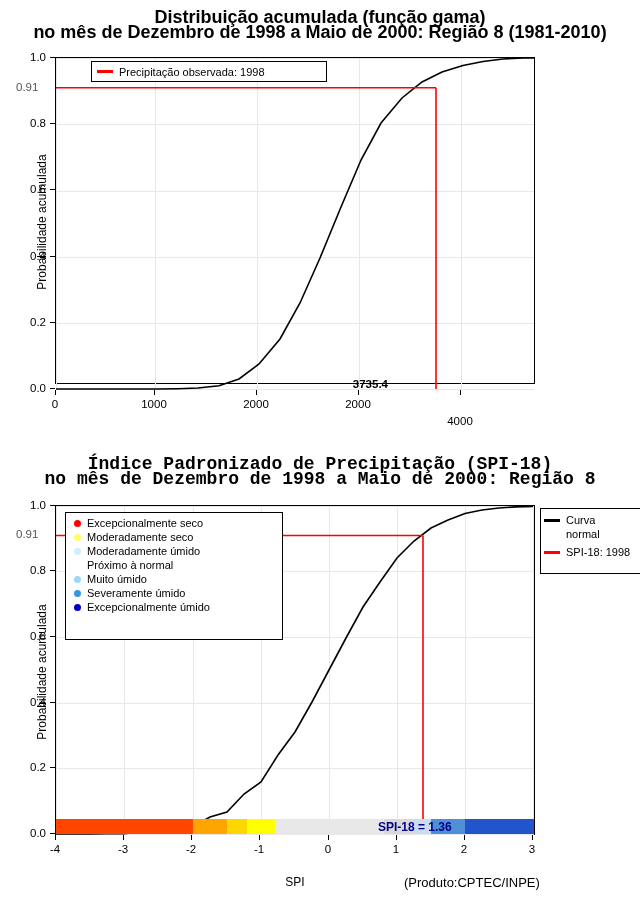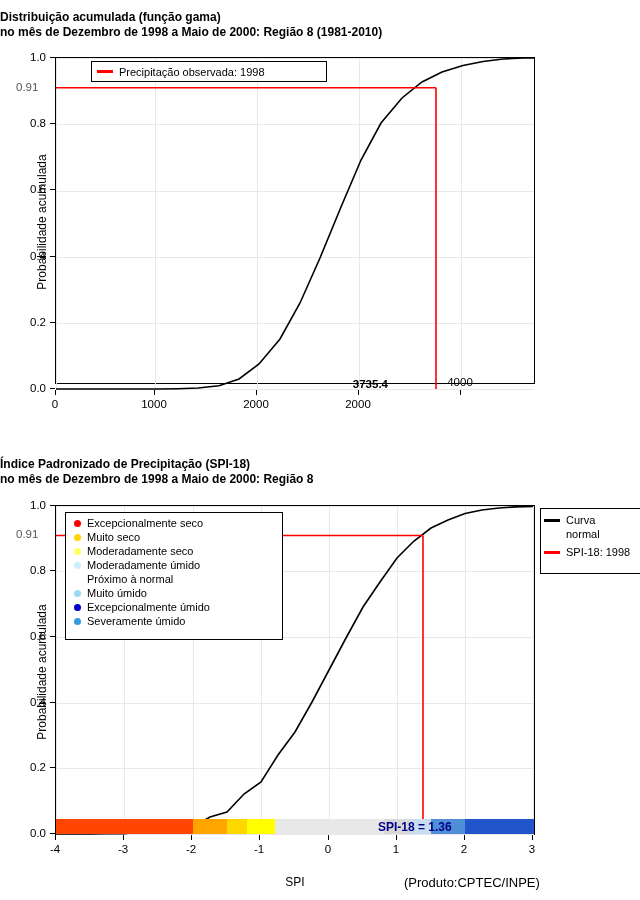--- a/index.html
+++ b/index.html
@@ -9,23 +9,23 @@
     font-family:"Liberation Sans", sans-serif;
     color:#000;
     position:relative;
     overflow:hidden;
   }
   .panel{position:absolute;left:0;width:640px;}
   #panel-top{top:0;height:450px;}
   #panel-bottom{top:450px;height:450px;}
 
   .title{
-    text-align:left;
+    text-align:center;
     font-weight:bold;
-    font-size:12px;
+    font-size:18px;
     line-height:15px;
   }
   .title-line{display:block;}
 
   .plot-frame{
     position:absolute;
     border:1px solid #000;
     box-sizing:border-box;
     background:#ffffff;
   }
@@ -156,30 +156,30 @@
   <div class="tickmark" style="left:55px;top:390px;width:1px;height:5px;"></div>
   <div class="tickmark" style="left:154px;top:390px;width:1px;height:5px;"></div>
   <div class="tickmark" style="left:256px;top:390px;width:1px;height:5px;"></div>
   <div class="tickmark" style="left:358px;top:390px;width:1px;height:5px;"></div>
   <div class="tickmark" style="left:460px;top:390px;width:1px;height:5px;"></div>
 
   <div class="tick-label tick-x" style="left:35px;top:398px;width:40px;">0</div>
   <div class="tick-label tick-x" style="left:134px;top:398px;width:40px;">1000</div>
   <div class="tick-label tick-x" style="left:236px;top:398px;width:40px;">2000</div>
   <div class="tick-label tick-x" style="left:338px;top:398px;width:40px;">2000</div>
-  <div class="tick-label tick-x" style="left:440px;top:376px;width:40px;">4000</div>
+  <div class="tick-label tick-x" style="left:440px;top:415px;width:40px;">4000</div>
 
   <div class="callout" style="left:388px;top:378px;transform:translateX(-100%);">3735.4</div>
 
   <div class="axis-label ylabel" style="left:-88px;top:215px;width:260px;">Probabilidade acumulada</div>
 </div>
 
 <div class="panel" id="panel-bottom">
 
-  <div class="title" style="left:0;top:7px;position:absolute;width:640px;">
+  <div class="title" style="left:0;top:7px;position:absolute;width:640px;font-family:Liberation Mono, monospace;">
     <span class="title-line">Índice Padronizado de Precipitação (SPI-18)</span>
     <span class="title-line">no mês de Dezembro de 1998 a Maio de 2000: Região 8</span>
   </div>
 
   <div class="plot-frame" id="bottom-frame" style="left:55px;top:55px;width:480px;height:330px;">
 
     <div class="gridline" style="left:0;top:0px;width:478px;height:1px;"></div>
     <div class="gridline" style="left:0;top:65px;width:478px;height:1px;"></div>
     <div class="gridline" style="left:0;top:131px;width:478px;height:1px;"></div>
     <div class="gridline" style="left:0;top:197px;width:478px;height:1px;"></div>
@@ -200,46 +200,42 @@
       <line x1="0" y1="29.5" x2="367" y2="29.5" stroke="#FF0000" stroke-width="1.6"></line>
       <line x1="367" y1="29.5" x2="367" y2="328" stroke="#FF0000" stroke-width="1.6"></line>
     </svg>
 
     <div class="legend-box" style="left:9px;top:6px;width:218px;height:128px;padding:3px 4px;">
       <div class="legend-row">
         <div class="legend-dot" style="background:#FF0000;"></div>
         <div class="legend-text">Excepcionalmente seco</div>
       </div>
       <div class="legend-row">
-        <div class="legend-dot" style="background:#FFD700;"></div>
-        <div class="legend-text">Muito seco</div>
-      </div>
-      <div class="legend-row">
         <div class="legend-dot" style="background:#FFFF66;"></div>
         <div class="legend-text">Moderadamente seco</div>
       </div>
       <div class="legend-row">
         <div class="legend-dot" style="background:#CCEEFF;"></div>
         <div class="legend-text">Moderadamente úmido</div>
       </div>
       <div class="legend-row">
         <div class="legend-dot" style="background:#FFFFFF;"></div>
         <div class="legend-text">Próximo à normal</div>
       </div>
       <div class="legend-row">
         <div class="legend-dot" style="background:#9FD8F5;"></div>
         <div class="legend-text">Muito úmido</div>
       </div>
       <div class="legend-row">
+        <div class="legend-dot" style="background:#3399DD;"></div>
+        <div class="legend-text">Severamente úmido</div>
+      </div>
+      <div class="legend-row">
         <div class="legend-dot" style="background:#0000CD;"></div>
         <div class="legend-text">Excepcionalmente úmido</div>
-      </div>
-      <div class="legend-row">
-        <div class="legend-dot" style="background:#3399DD;"></div>
-        <div class="legend-text">Severamente úmido</div>
       </div>
     </div>
 
     <div class="spi-band" style="left:0;top:313px;width:478px;">
       <div class="band-seg" style="left:0px;width:137px;background:#FF4500;"></div>
       <div class="band-seg" style="left:137px;width:34px;background:#FFA500;"></div>
       <div class="band-seg" style="left:171px;width:20px;background:#FFD700;"></div>
       <div class="band-seg" style="left:191px;width:28px;background:#FFFF00;"></div>
       <div class="band-seg" style="left:219px;width:109px;background:#E8E8E8;"></div>
       <div class="band-seg" style="left:328px;width:27px;background:#D8D8D8;"></div>

